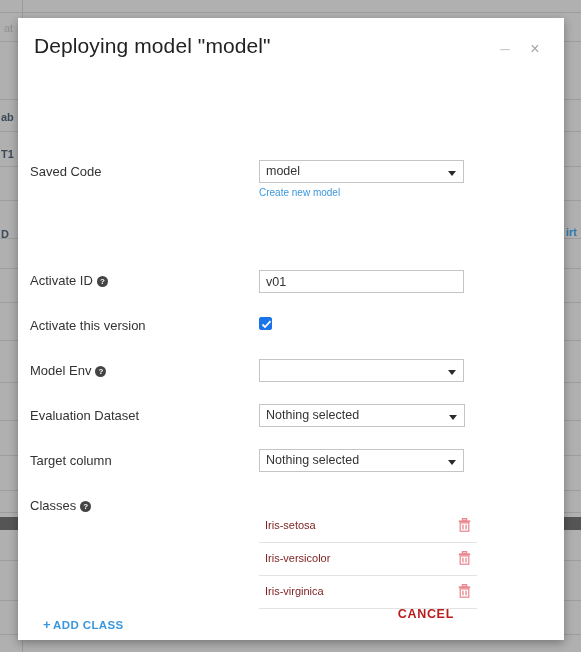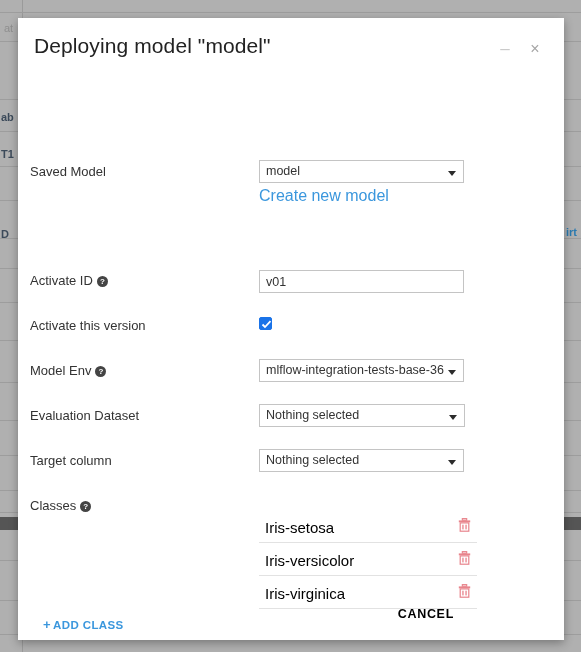--- a/index.html
+++ b/index.html
@@ -144,21 +144,21 @@
     border: 1px solid #c4c4c4;
     background: #ffffff;
     font-size: 12.5px;
     color: #333333;
     padding: 0 6px;
     font-family: "Liberation Sans", sans-serif;
     outline: none;
   }
 
   .inline-link {
-    font-size: 16px;
+    font-size: 10px;
     color: #3b97dd;
     text-decoration: none;
     cursor: pointer;
   }
 
   .static-text {
     font-size: 12.5px;
     color: #333333;
     white-space: nowrap;
   }
@@ -176,22 +176,22 @@
   
   .class-list { position: absolute; left: 241px; top: 430px; width: 218px; }
   .class-row {
     position: relative;
     height: 33px;
     border-bottom: 1px solid #e2e2e2;
   }
   .class-row .cname {
     position: absolute;
     left: 6px; top: 9px;
-    font-size: 15px;
-    color: #000000;
+    font-size: 11px;
+    color: #7f1d1d;
     white-space: nowrap;
   }
   .trash {
     position: absolute;
     right: 3px; top: 8px;
     width: 16px; height: 16px;
     cursor: pointer;
   }
   .add-class {
     position: absolute;
@@ -218,21 +218,21 @@
   .foot-btn {
     position: absolute;
     top: 10px;
     font-size: 12.5px;
     font-weight: bold;
     letter-spacing: .7px;
     padding: 5px 10px;
     cursor: pointer;
     white-space: nowrap;
   }
-  #btn-cancel { right: 100px; color: #000000; }
+  #btn-cancel { right: 100px; color: #b91c1c; }
   #btn-deploy { right: 18px; color: #b8d8f2; cursor: default; }
 </style>
 </head>
 <body>
 
 <div id="backdrop">
   <div class="bg-col-left"></div>
   <div class="bg-col-right"></div>
   <div id="bg-lines">
       <div class="bg-row-line" style="top: 12px;"></div>
@@ -271,21 +271,21 @@
 
   <div class="modal-header">
     <div class="modal-title">Deploying model "model"</div>
     <div class="win-btn" id="btn-minimize">–</div>
     <div class="win-btn" id="btn-close">×</div>
   </div>
 
   <div class="modal-body">
 
     <div class="frow" style="top:0">
-      <div class="flabel" style="top:84px">Saved Model</div>
+      <div class="flabel" style="top:84px">Saved Code</div>
       <div class="ctl select-box" style="top:80px; width:205px;">
         <span>model</span>
         <span class="caret"></span>
       </div>
       <a class="ctl inline-link" style="top:107px" href="#">Create new model</a>
     </div>
 
 
     <div class="frow">
       <div class="flabel" style="top:193px">
@@ -301,21 +301,20 @@
           <polyline points="1.5,5.5 4,8 9.5,2.2" fill="none" stroke="#ffffff" stroke-width="1.8"></polyline>
         </svg>
       </div>
     </div>
 
     <div class="frow">
       <div class="flabel" style="top:283px">
         <span>Model Env</span><span class="help-icon">?</span>
       </div>
       <div class="ctl select-box" style="top:279px; width:205px;">
-        <span>mlflow-integration-tests-base-36</span>
         <span class="caret"></span>
       </div>
     </div>
 
     <div class="frow">
       <div class="flabel" style="top:328px">Evaluation Dataset</div>
       <div class="ctl select-box" style="top:324px; width:206px;">
         <span>Nothing selected</span>
         <span class="caret"></span>
       </div>

